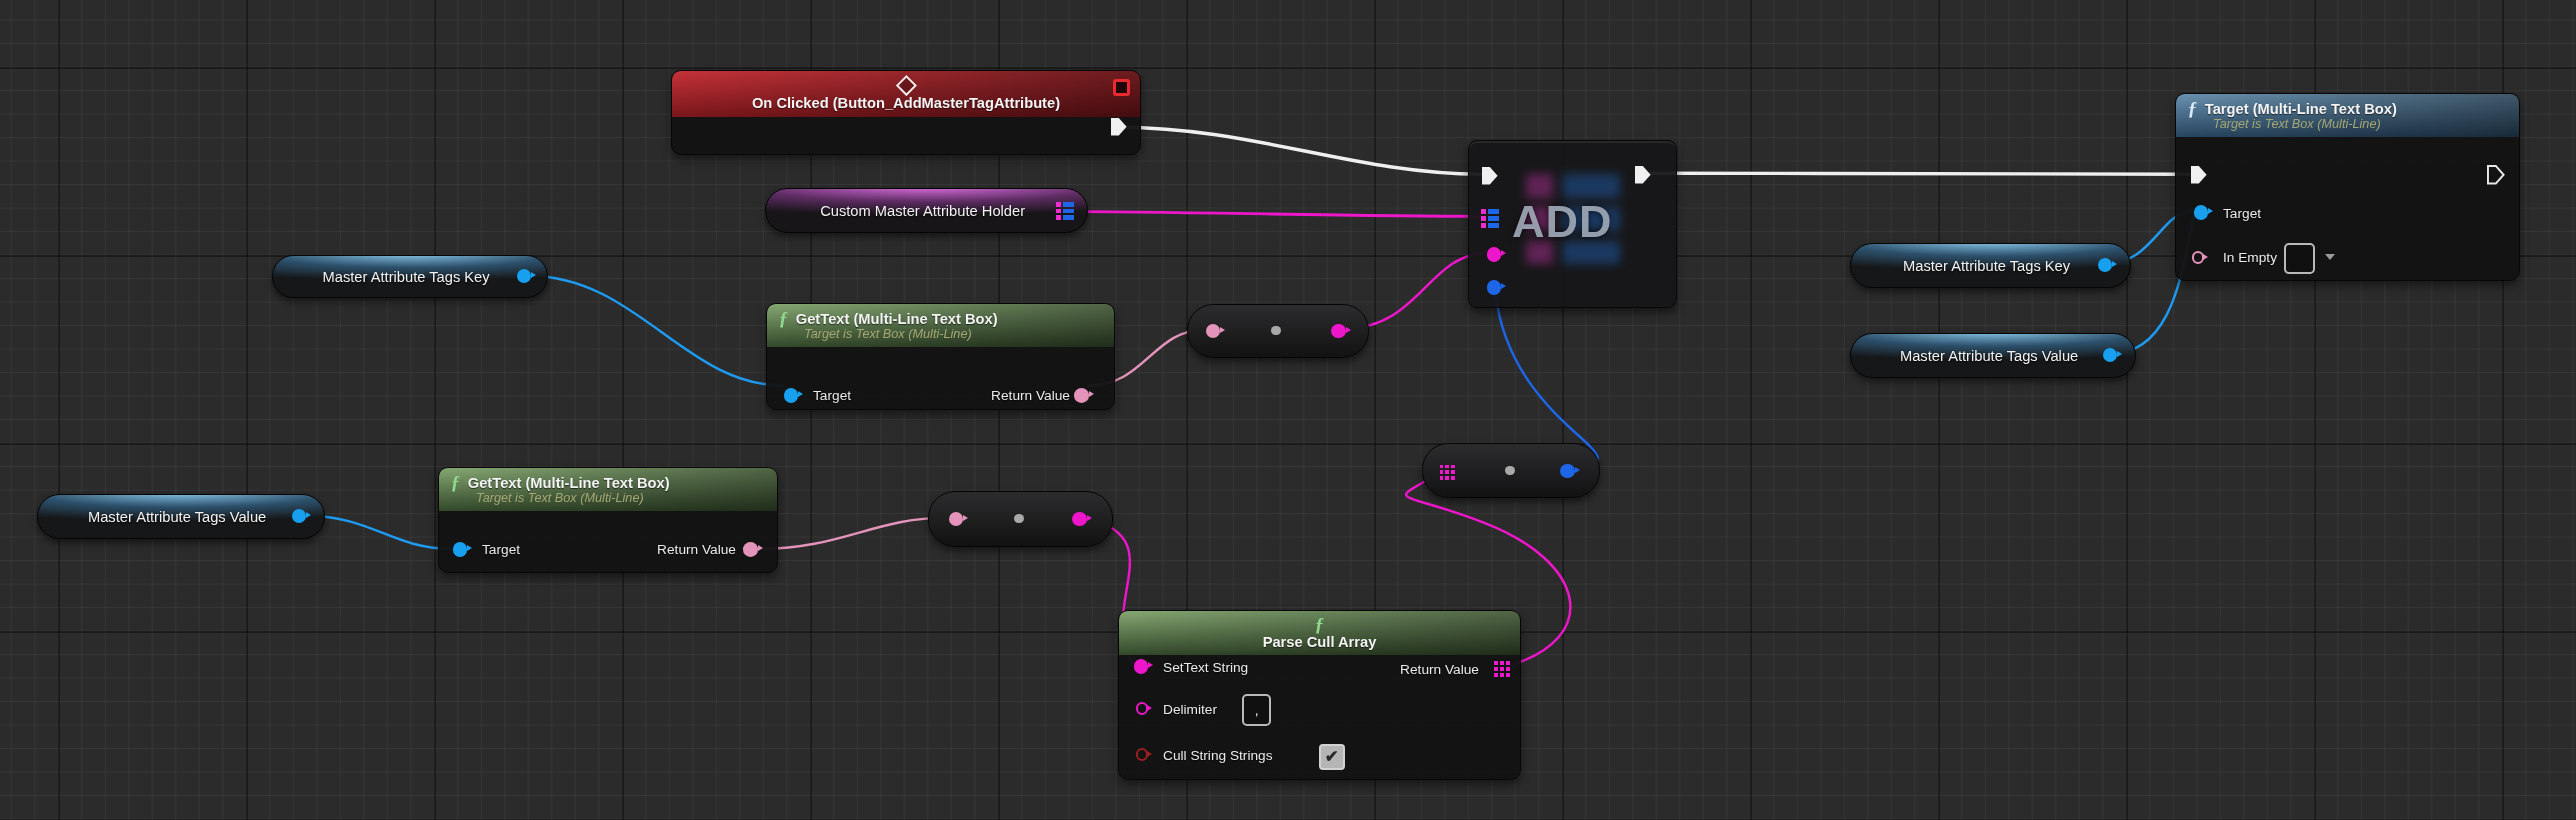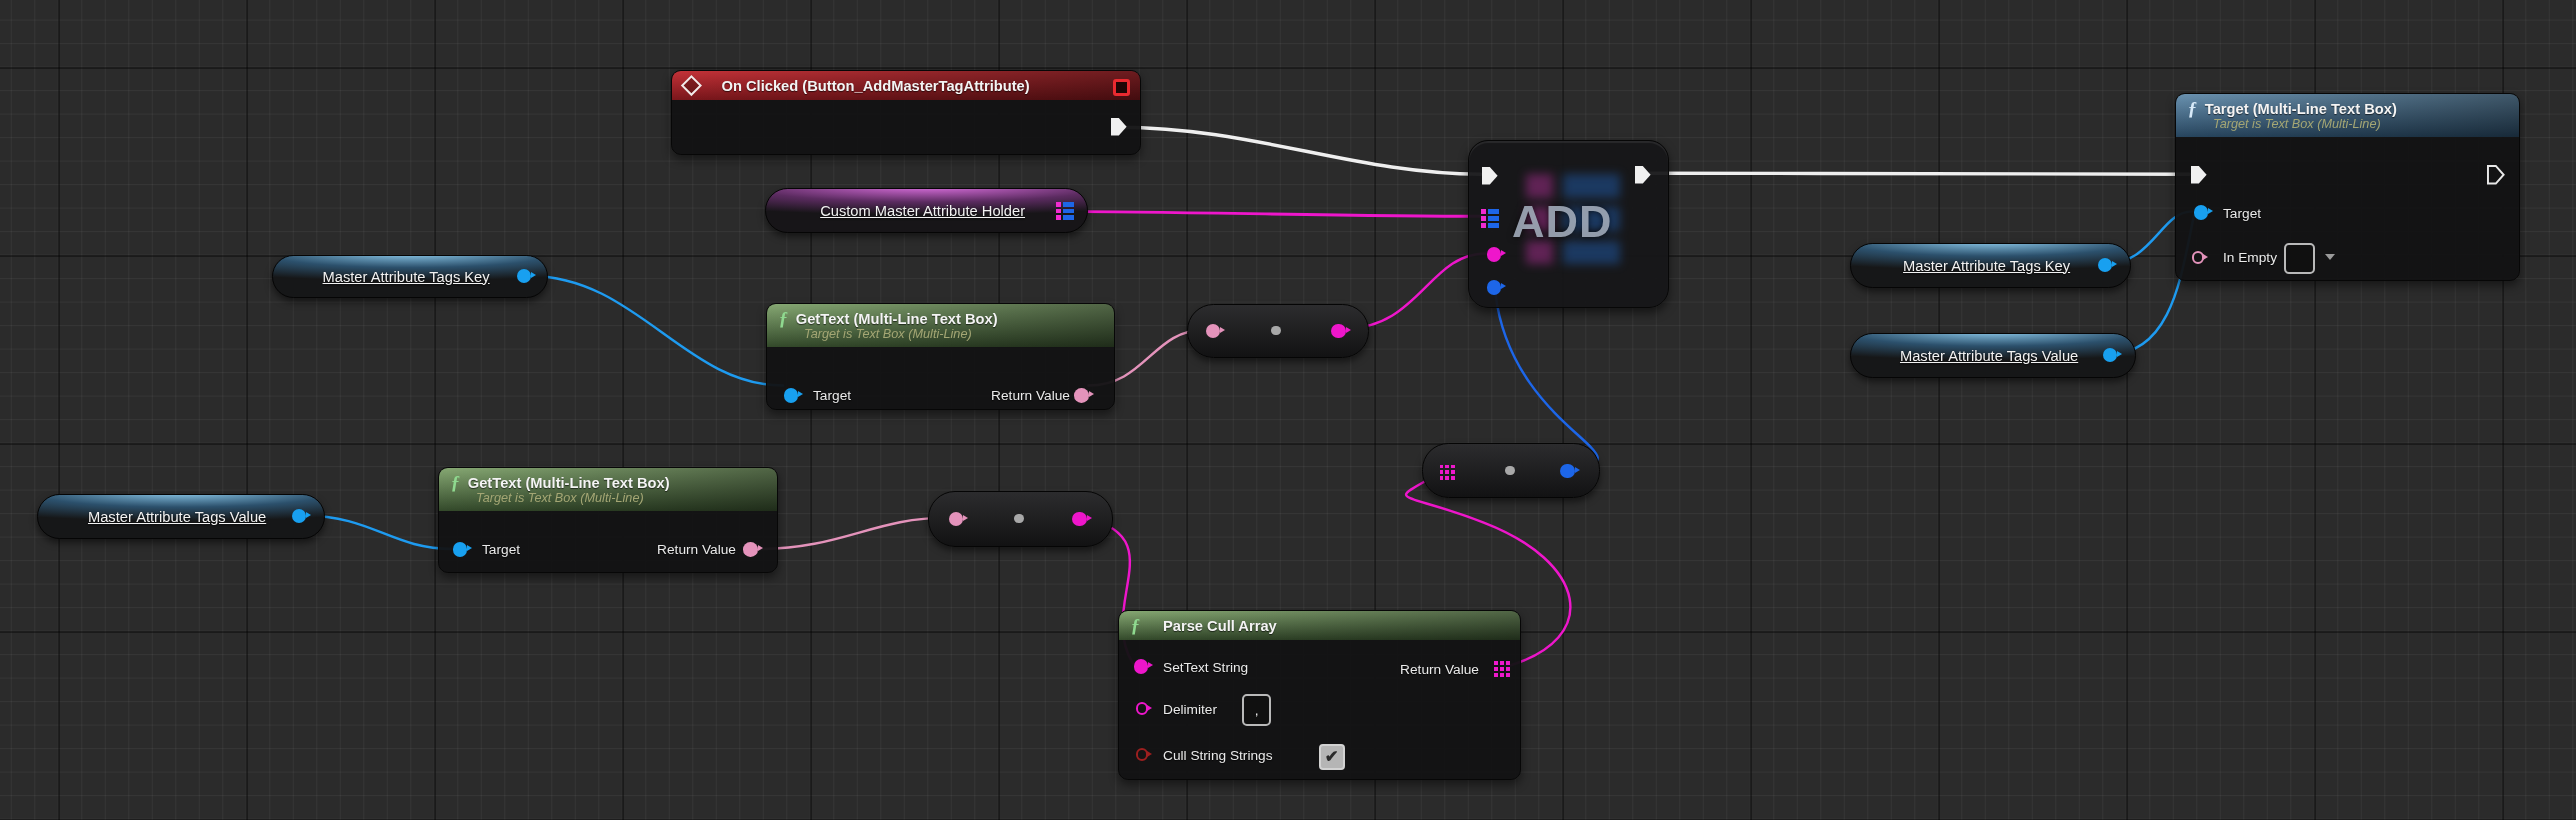--- a/index.html
+++ b/index.html
@@ -16,21 +16,21 @@
     background-position:58px 0,0 67px,10.8px 0,0 19.6px;
   }
   svg.wires{position:absolute;left:0;top:0;width:2576px;height:820px;z-index:1;}
   svg.wires path{fill:none;stroke-linecap:round;}
 
   .node{position:absolute;z-index:2;background:rgba(19,19,20,0.96);
     border:1px solid #070707;border-radius:9.8px;
     box-shadow:0 4.9px 9.8px rgba(0,0,0,0.45), inset 0 1px 0 rgba(255,255,255,0.07);
     color:#ececec;}
   .hdr{position:relative;border-radius:8.8px 8.8px 0 0;padding:6.9px 11.7px 5.9px 11.7px;
-    display:flex;align-items:center;gap:23px;}
+    display:flex;align-items:center;gap:2px;flex-direction:column;}
   .hdr .title{font-size:14.7px;font-weight:bold;color:#f4f4f4;white-space:nowrap;
     text-shadow:0 1px 1px rgba(0,0,0,0.6);}
   .hdr .subtitle{font-size:12.7px;font-style:italic;color:#a4a674;white-space:nowrap;}
   .hdr.two{display:block;}
   .hdr.two .trow{display:flex;align-items:center;gap:7.8px;}
   .hdr-red{background:linear-gradient(to right, rgba(0,0,0,0) 0%, rgba(0,0,0,0.45) 100%),
     linear-gradient(to bottom,#c53238,#7a161b);}
   .hdr-green{background:linear-gradient(to right, rgba(0,0,0,0) 0%, rgba(0,0,0,0.40) 100%),
     linear-gradient(to bottom,#86a873,#33492a);}
   .hdr-blue{background:linear-gradient(to right, rgba(0,0,0,0) 0%, rgba(0,0,0,0.40) 100%),
@@ -40,21 +40,21 @@
   .ficon.green{color:#8fd98f;}
   .ficon.blue{color:#d8eaf8;}
   .diamond{width:10.8px;height:10.8px;border:2px solid #f2e9e9;transform:rotate(45deg);
     background:rgba(60,10,10,0.4);flex:none;}
   .delegate{position:absolute;right:9.8px;top:7.8px;width:11.7px;height:11.7px;
     border:3.9px solid #ea2a30;border-radius:2.9px;background:#200606;}
 
   .pill{position:absolute;z-index:2;height:43px;border-radius:22.5px;border:1px solid #050505;
     box-shadow:0 3.9px 7.8px rgba(0,0,0,0.5);display:flex;align-items:center;justify-content:center;
     color:#f2f2f2;font-size:14.7px;white-space:nowrap;}
-  .pill .plabel{padding:0 25.4px 0 17.6px;text-shadow:0 1px 2px rgba(0,0,0,0.8);text-decoration:underline;}
+  .pill .plabel{padding:0 25.4px 0 17.6px;text-shadow:0 1px 2px rgba(0,0,0,0.8);}
   .pill-blue{background:radial-gradient(140% 95% at 50% -8%, rgba(150,215,250,0.95) 0%, rgba(70,150,210,0.45) 38%, rgba(20,24,28,0) 72%),#161718;}
   .pill-purple{background:radial-gradient(140% 95% at 50% -8%, rgba(236,120,240,0.95) 0%, rgba(175,70,185,0.45) 40%, rgba(24,20,26,0) 72%),#171518;}
   .pill-plain{background:linear-gradient(to bottom,#2c2c2e,#121213);}
 
   .pc{position:absolute;width:14.7px;height:14.7px;border-radius:50%;background:currentColor;}
   .pc::after{content:"";position:absolute;left:14.7px;top:3.4px;
     border:3.9px solid transparent;border-left:5.9px solid currentColor;}
   .pc.hollow{width:8.8px;height:8.8px;border:2.9px solid currentColor;background:transparent;}
   .pc.hollow::after{left:9.8px;top:0.5px;}
   .c-obj{color:#18a0f0;}
@@ -75,22 +75,22 @@
 
   .inputbox{position:absolute;border:2px solid #b9b9b9;border-radius:4.9px;background:#101010;
     color:#e8e8e8;display:flex;align-items:center;justify-content:center;font-size:13.7px;}
   .dd-arrow{position:absolute;width:0;height:0;border:5.9px solid transparent;
     border-top:6.9px solid #9a9a9a;}
   .checkbox{position:absolute;width:21.5px;height:21.5px;border-radius:3.9px;background:#b5b5b5;
     border:2px solid #d2d2d2;display:flex;align-items:center;justify-content:center;
     color:#2a2a2a;font-size:16.6px;font-weight:bold;}
 
   .addnode{position:absolute;z-index:2;width:199px;height:166px;background:rgba(22,22,24,0.95);
-    border:1px solid #070707;border-radius:20px;
-    box-shadow:0 4.9px 9.8px rgba(0,0,0,0.5), inset 0 2px 1px rgba(255,255,255,0.08);}
+    border:1px solid #070707;border-radius:9px;
+    box-shadow:0 4.9px 9.8px rgba(0,0,0,0.5), inset 0 2px 1px rgba(255,255,255,0.08);padding-left:8px;}
   .add-wm-icon{position:absolute;left:57px;top:33px;display:grid;
     grid-template-columns:27px 57px;grid-auto-rows:23.5px;gap:9.8px;filter:blur(4.9px);opacity:0.85;}
   .add-wm-icon .wk{background:#6d2560;}
   .add-wm-icon .wv{background:#1c3f6e;}
   .add-wm-text{position:absolute;left:43px;top:55px;font-size:45px;font-weight:bold;
     letter-spacing:1px;color:rgba(165,175,190,0.88);text-shadow:0 0 5.9px rgba(0,0,0,0.6);}
 </style>
 </head>
 <body>
 

